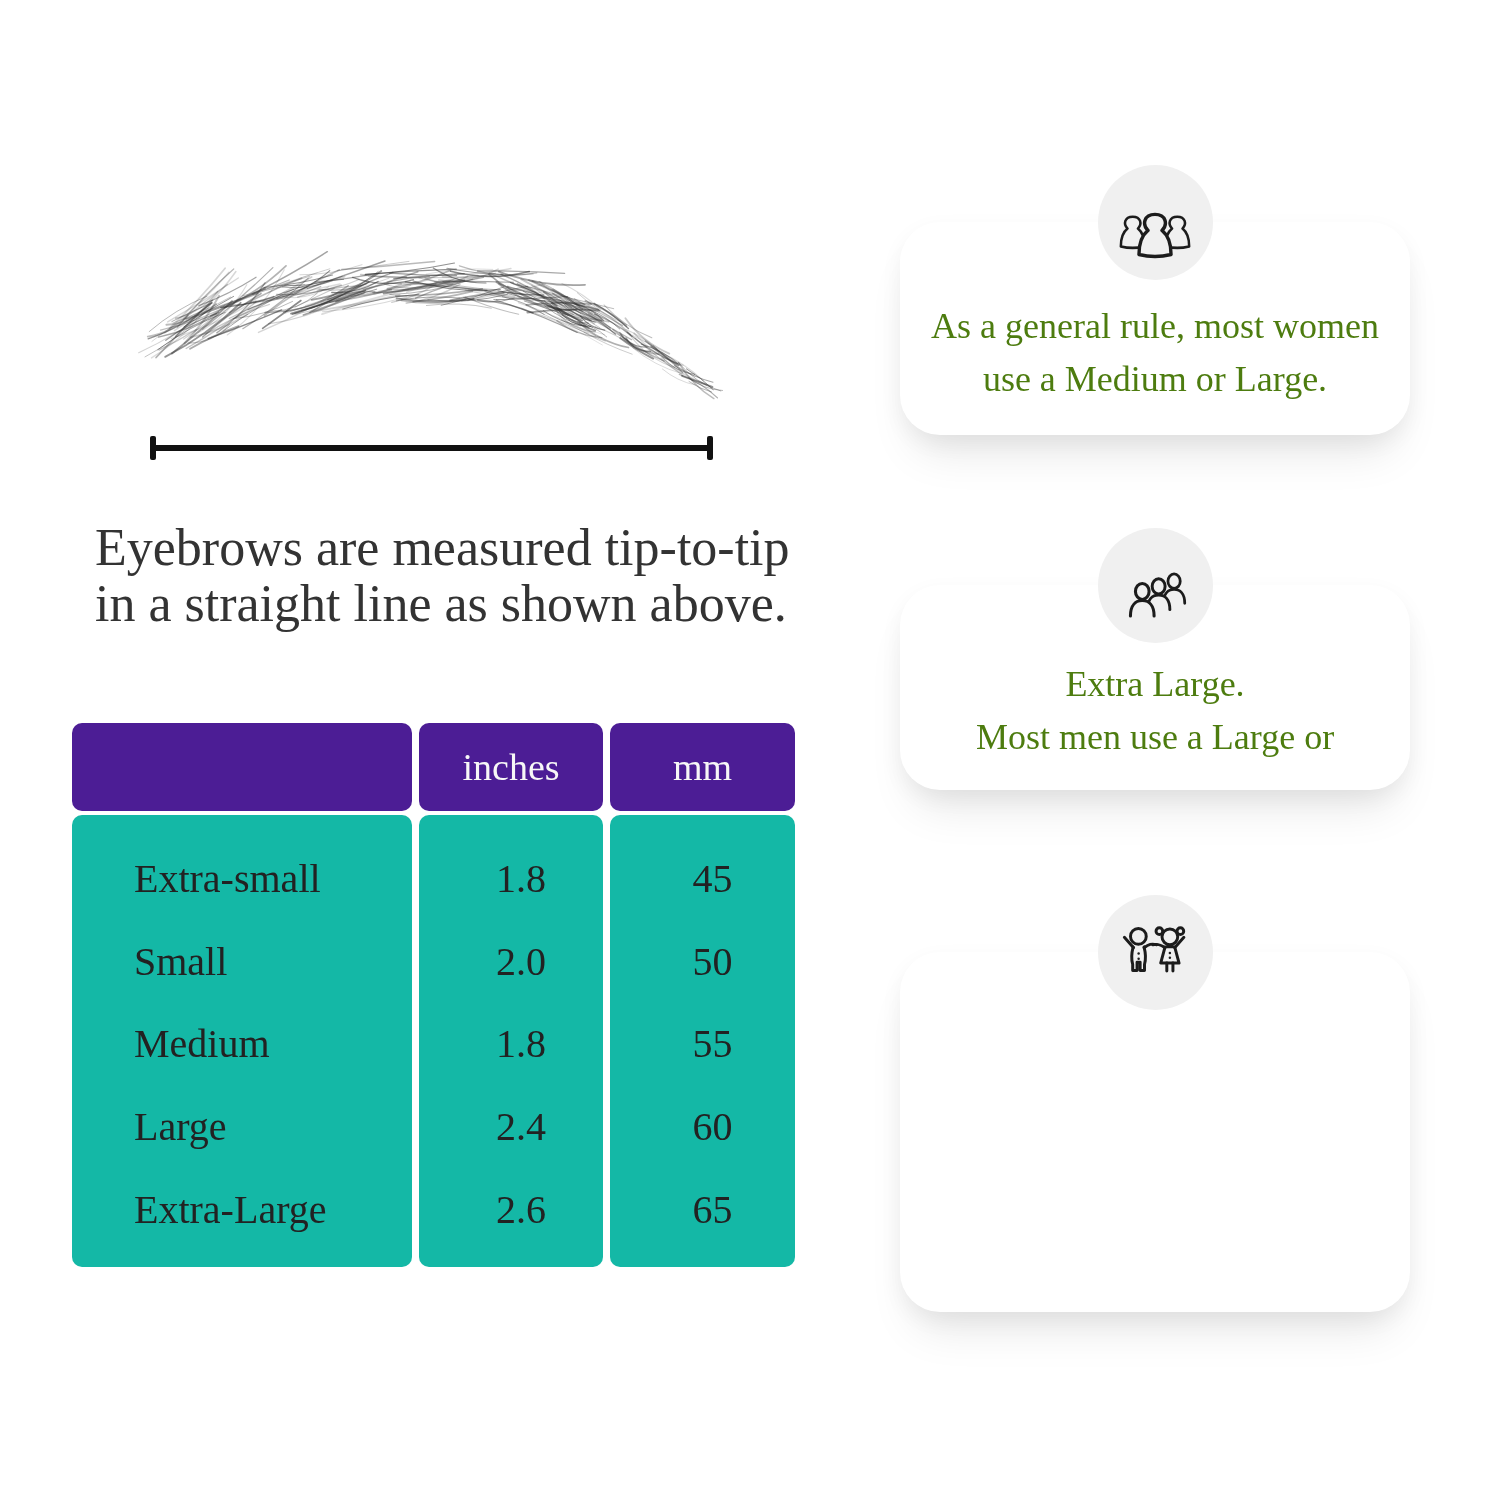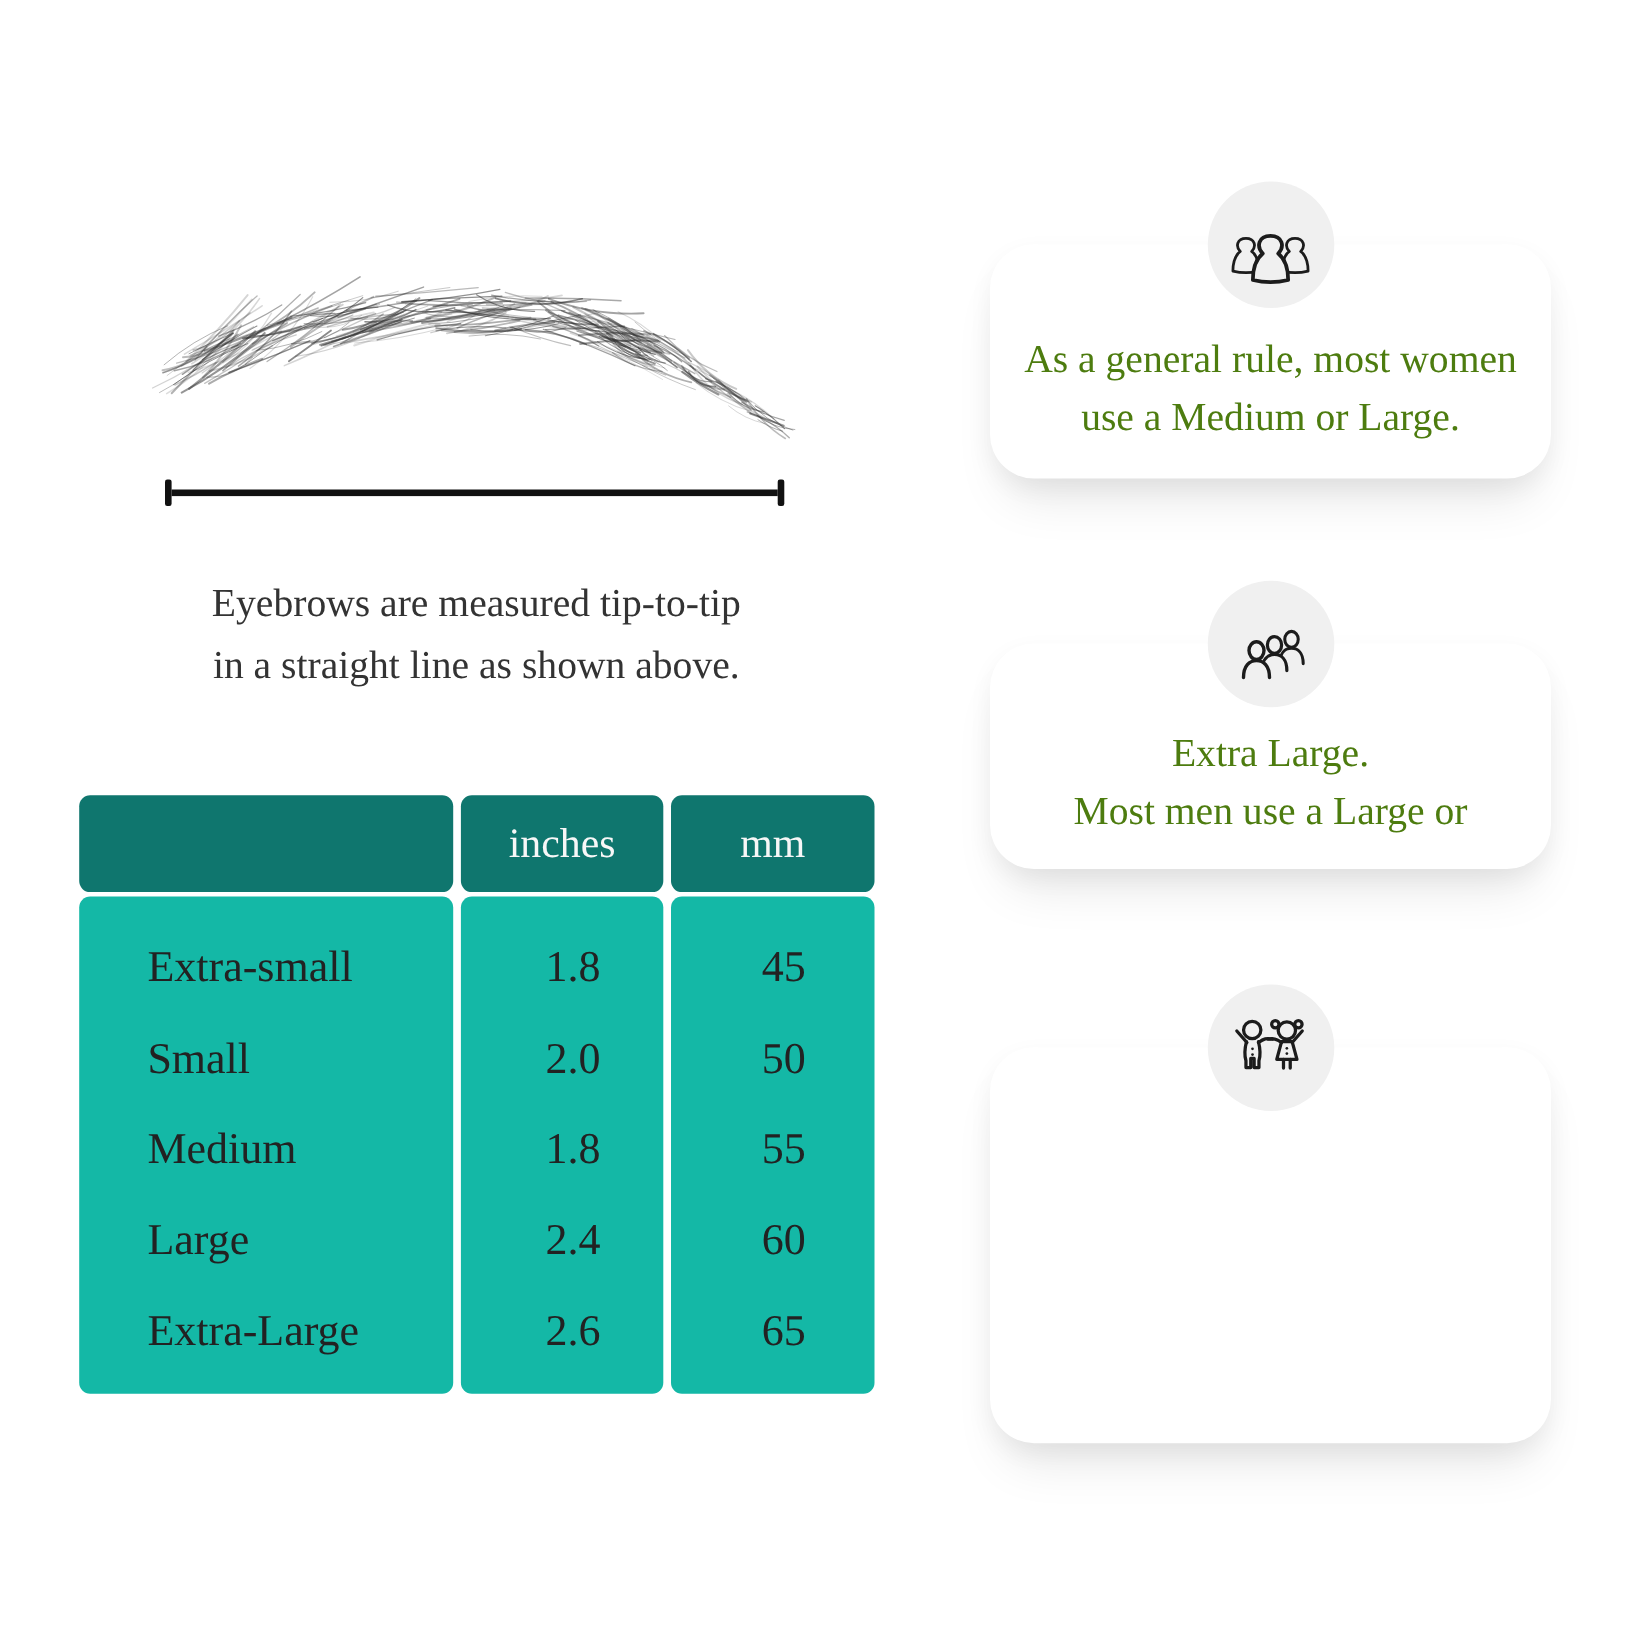--- a/index.html
+++ b/index.html
@@ -32,38 +32,38 @@
   .measure-line .bar {
     flex: 1; height: 6px;
     background: #111111;
   }
   .caption {
     position: absolute;
     left: 95px; top: 520px;
     width: 676px;
     margin: 0;
     text-align: center;
-    font-size: 36px;
+    font-size: 52px;
     line-height: 56px;
     color: #333333;
     font-family: Liberation Serif, serif;
   }
   .caption span { display: block; white-space: nowrap; }
 
   
   .thead, .tbody {
     position: absolute;
     left: 72px;
     display: grid;
     grid-template-columns: 340px 184px 185px;
     grid-column-gap: 7px;
   }
   .thead { top: 723px; height: 88px; }
   .hcell {
-    background: #0f766e;
+    background: #4c1d95;
     border-radius: 10px;
     color: #f7f7f7;
     font-size: 38px;
     display: flex; align-items: center; justify-content: center;
   }
   .tbody { top: 815px; height: 452px; }
   .tcol {
     background: #14b8a6;
     border-radius: 10px;
     display: flex;

